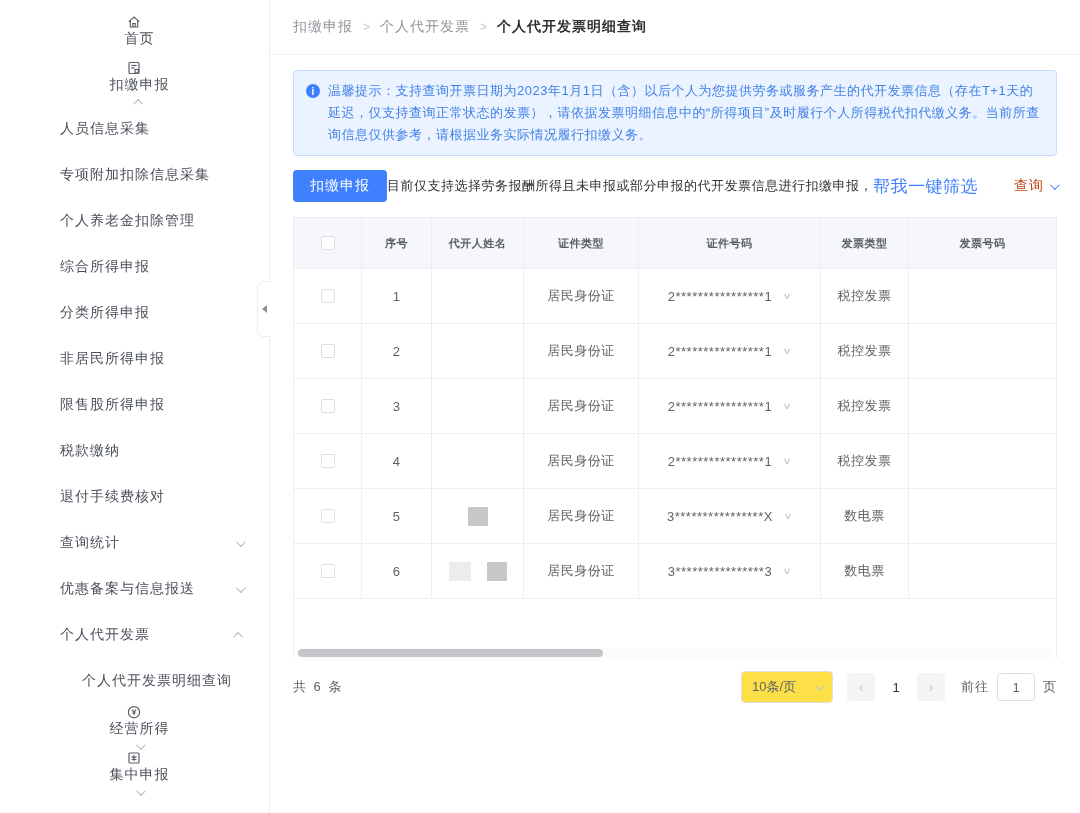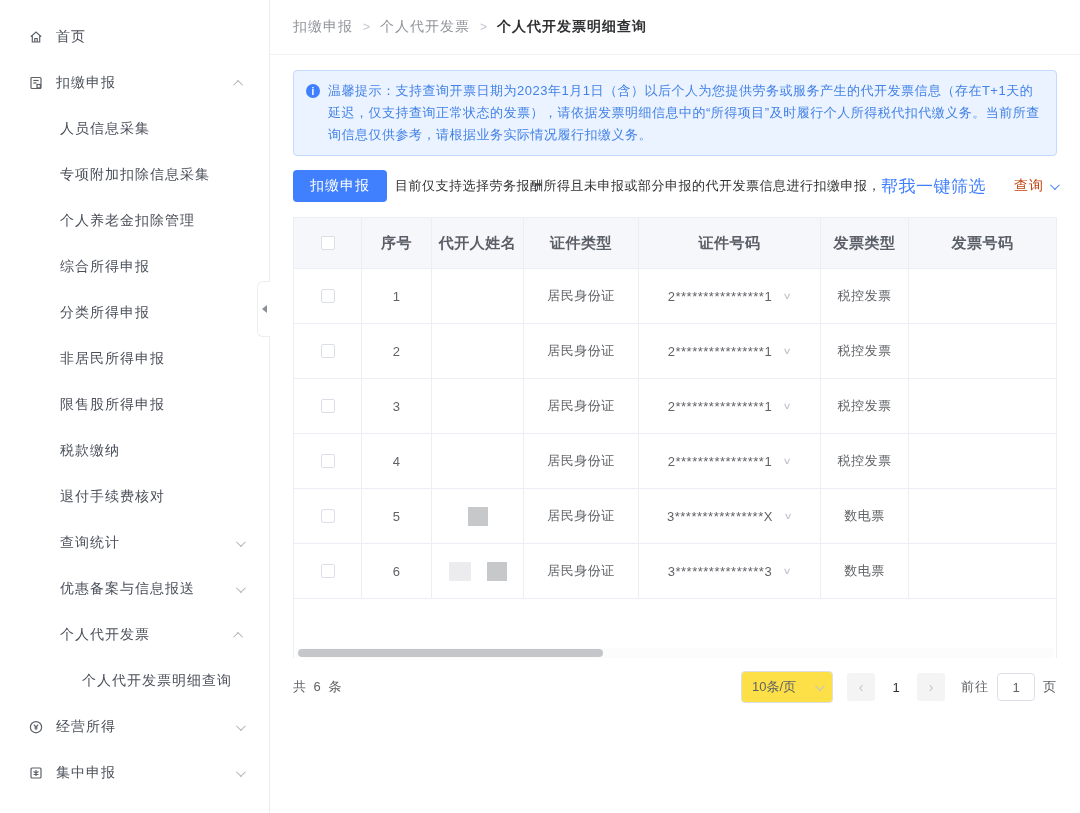--- a/index.html
+++ b/index.html
@@ -6,21 +6,21 @@
   html,body { width:1080px; height:813px; background:#fff; overflow:hidden;
     font-family:"Liberation Sans","DejaVu Sans",sans-serif; color:#303133; }
 
   .layout { display:flex; width:1080px; height:813px; }
 
   
   .sidebar { position:relative; width:270px; height:813px; background:#fff;
     border-right:1px solid #ededed; padding-top:14px; flex:0 0 270px; }
   .side-item { display:flex; align-items:center; height:46px; font-size:14px;
     color:#4a4f59; cursor:pointer; padding-right:26px; }
-  .side-item.lvl1 { padding-left:28px; }
+  .side-item.lvl1 { padding-left:36px;flex-direction:column; }
   .side-item.lvl2 { padding-left:60px; }
   .side-item.lvl3 { padding-left:82px; }
   .s-icon { display:inline-flex; width:16px; height:16px; margin-right:12px; align-items:center; justify-content:center; }
   .s-icon svg { width:16px; height:16px; stroke:#5c6168; fill:none; stroke-width:1.2; }
   .s-label { flex:1; white-space:nowrap; letter-spacing:1px; }
   .chev { width:7px; height:7px; border-right:1.4px solid #adb2ba; border-bottom:1.4px solid #adb2ba; display:inline-block; }
   .chev.down { transform:rotate(45deg) translateY(-2px); }
   .chev.up   { transform:rotate(-135deg) translateY(-2px); }
   .collapse-handle { position:absolute; right:-1px; top:281px; width:13px; height:56px;
     background:#fff; border:1px solid #eee; border-right:none; border-radius:6px 0 0 6px;
@@ -41,33 +41,33 @@
   .notice { display:flex; background:#eaf3ff; border:1px solid #c3dbff; border-radius:4px;
     padding:9px 14px 9px 12px; align-items:flex-start; }
   .info-icon { flex:0 0 14px; width:14px; height:14px; border-radius:50%; background:#4080ff;
     color:#fff; font-size:10px; font-weight:700; display:flex; align-items:center;
     justify-content:center; margin-top:4px; margin-right:8px; font-style:normal; }
   .notice-text { font-size:13px; line-height:22px; color:#4381e6; letter-spacing:.5px; }
 
   .toolbar { display:flex; align-items:center; margin-top:14px; }
   .btn-primary { background:#4080ff; color:#fff; border:none; border-radius:4px;
     height:32px; padding:0 17px; font-size:14px; letter-spacing:1px; cursor:pointer; }
-  .toolbar-hint { font-size:13px; color:#303133; margin-left:8px; letter-spacing:.5px; }
+  .toolbar-hint { font-size:13px; color:#303133; margin-left:0; letter-spacing:.5px; }
   .toolbar-link { font-size:17px; color:#4080ff; cursor:pointer; letter-spacing:.5px; }
   .toolbar-query { margin-left:auto; display:flex; align-items:center; color:#c2410c;
     font-size:14px; cursor:pointer; letter-spacing:1px;text-align:right; }
   .toolbar-query .chev { border-color:#4080ff; margin-left:6px; }
 
   
   .table { margin-top:15px; border:1px solid #ebeef5; border-bottom:none; }
   .t-row { display:flex; border-bottom:1px solid #ebeef5; background:#fff; }
   .t-row.head { background:#f5f7fa; }
   .t-cell { display:flex; align-items:center; justify-content:center; font-size:13px;
     color:#606266; border-right:1px solid #ebeef5; height:54px; letter-spacing:.5px; }
-  .t-row.head .t-cell { height:50px; color:#5a5e66; font-weight:700; font-size:15px; }
+  .t-row.head .t-cell { height:50px; color:#5a5e66; font-weight:700; font-size:11px; }
   .t-cell:last-child { border-right:none; }
   .c0{width:68px;} .c1{width:70px;} .c2{width:92px;} .c3{width:115px;}
   .c4{width:182px;} .c5{width:88px;} .c6{flex:1;}
   .cb { width:14px; height:14px; border:1px solid #dcdfe6; border-radius:2px; background:#fff; cursor:pointer; }
   .reveal { color:#c0c4cc; font-size:9px; margin-left:12px; transform:scaleX(1.4); }
   .cert-no { letter-spacing:.5px; }
   .blocks { display:flex; gap:16px; align-items:center; }
   .blk { width:20px; height:19px; background:#c6c8ca; }
   .blk.light { background:#ececee; width:22px; }
   .t-spacer { height:49px; background:#fff; }

